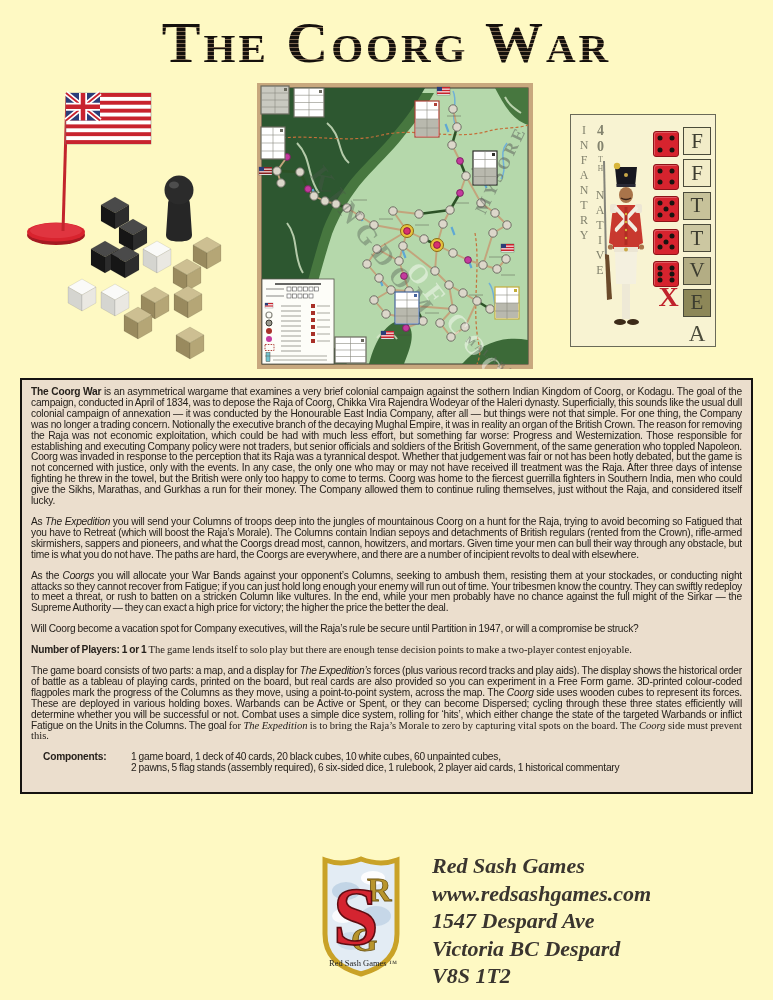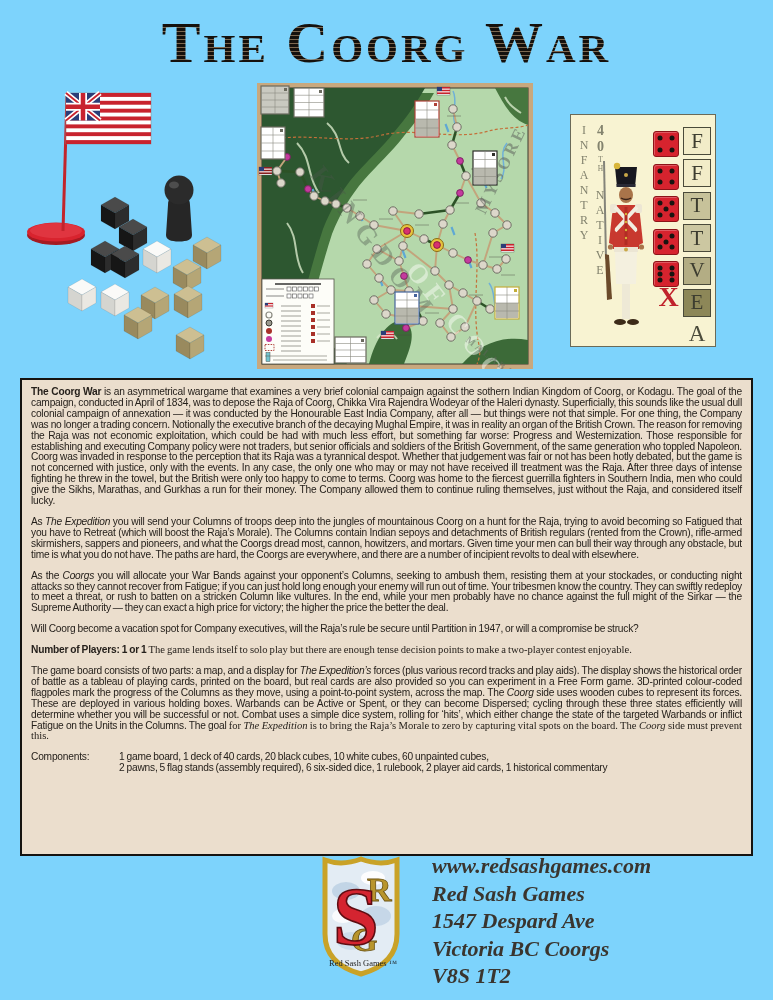--- a/index.html
+++ b/index.html
@@ -1,17 +1,17 @@
 <!DOCTYPE html>
 <html><head>
 <meta charset="utf-8">
 <style>
   html,body{margin:0;padding:0;}
   body{width:773px;height:1000px;background:#cfb49b;font-family:"Liberation Sans",sans-serif;overflow:hidden;}
-  #page{position:relative;width:773px;height:1000px;background:#7dd3fc;}
+  #page{position:relative;width:773px;height:1000px;background:#fef9c3;}
 
   
   .title{
     position:absolute;top:12px;left:0;width:773px;text-align:center;
     font-family:"Liberation Serif",serif;font-weight:700;font-variant:small-caps;
     font-size:58px;letter-spacing:3px;color:#141210;line-height:62px;
   }
   @supports ((-webkit-background-clip:text) or (background-clip:text)){
     .title{
       background:repeating-linear-gradient(180deg,#15110d 0px,#15110d 2.6px,#7d6850 2.6px,#7d6850 4.0px);
@@ -52,33 +52,33 @@
     display:flex;align-items:center;justify-content:center;
     font-family:"Liberation Serif",serif;font-size:21px;color:#3d3d30;
   }
   #final-letter{
     position:absolute;left:112px;top:206px;width:28px;text-align:center;
     font-family:"Liberation Serif",serif;font-size:23px;color:#4c4c3c;
   }
 
   
   #desc{
-    position:absolute;left:20px;top:378px;width:733px;height:478px;box-sizing:border-box;
+    position:absolute;left:20px;top:378px;width:733px;height:416px;box-sizing:border-box;
     background:#ebdecd;border:2px solid #151310;padding:7px 9px 6px 9px;
     font-size:10.2px;line-height:10.9px;color:#26211c;
     letter-spacing:-0.2px;word-spacing:-0.6px;text-align:justify;
   }
   .para{margin:0 0 10px 0;}
   .sg-b{font-weight:700;}
   .sg-i{font-style:italic;}
   .sg-s{font-family:Liberation Serif, serif;letter-spacing:0;font-size:10.6px;}
   .sg-si{font-family:"Liberation Serif",serif;font-style:italic;letter-spacing:0;font-size:10.6px;}
   .fmt-head{font-weight:700;}
   .components{display:flex;margin-top:0;}
-  .comp-label{width:88px;font-weight:400;flex:none;}
+  .comp-label{width:88px;font-weight:700;flex:none;margin-left:12px;}
   .comp-lines{flex:1;text-align:left;}
 
   
   #logo{position:absolute;left:321px;top:856px;}
   #address{
     position:absolute;left:432px;top:852px;
     font-family:"Liberation Serif",serif;font-style:italic;font-weight:700;
     font-size:22px;line-height:27.5px;color:#3a352f;
   }
 </style>
@@ -642,20 +642,20 @@
     <ellipse cx="55" cy="60" rx="15" ry="10" fill="#b9cfe2" opacity="0.7"></ellipse>
     <ellipse cx="30" cy="85" rx="14" ry="9" fill="#c7d9e8" opacity="0.8"></ellipse>
     <ellipse cx="52" cy="22" rx="12" ry="7" fill="#ffffff" opacity="0.9"></ellipse>
     <ellipse cx="22" cy="60" rx="11" ry="7" fill="#ffffff" opacity="0.8"></ellipse>
     <text x="46" y="45" font-family="Liberation Serif, serif" font-weight="700" font-size="34" fill="#b8952c" stroke="#6b5312" stroke-width="0.8">R</text>
     <text x="30" y="95" font-family="Liberation Serif, serif" font-weight="700" font-size="34" fill="#b8952c" stroke="#6b5312" stroke-width="0.8">G</text>
     <text x="12" y="88" font-family="Liberation Serif, serif" font-weight="700" font-size="82" fill="#d42430" stroke="#5e0d12" stroke-width="1.6">S</text>
     <text x="8" y="110" font-family="Liberation Serif, serif" font-size="8.5" fill="#1d1d1d">Red Sash Games ™</text>
   </svg>
   <div id="address">
+    <div>Red Sash Games</div>
     <div>www.redsashgames.com</div>
-    <div>Red Sash Games</div>
     <div>1547 Despard Ave</div>
-    <div>Victoria BC Coorgs</div>
+    <div>Victoria BC Despard</div>
     <div>V8S 1T2</div>
   </div>
 
 </div>
 
 </body></html>

